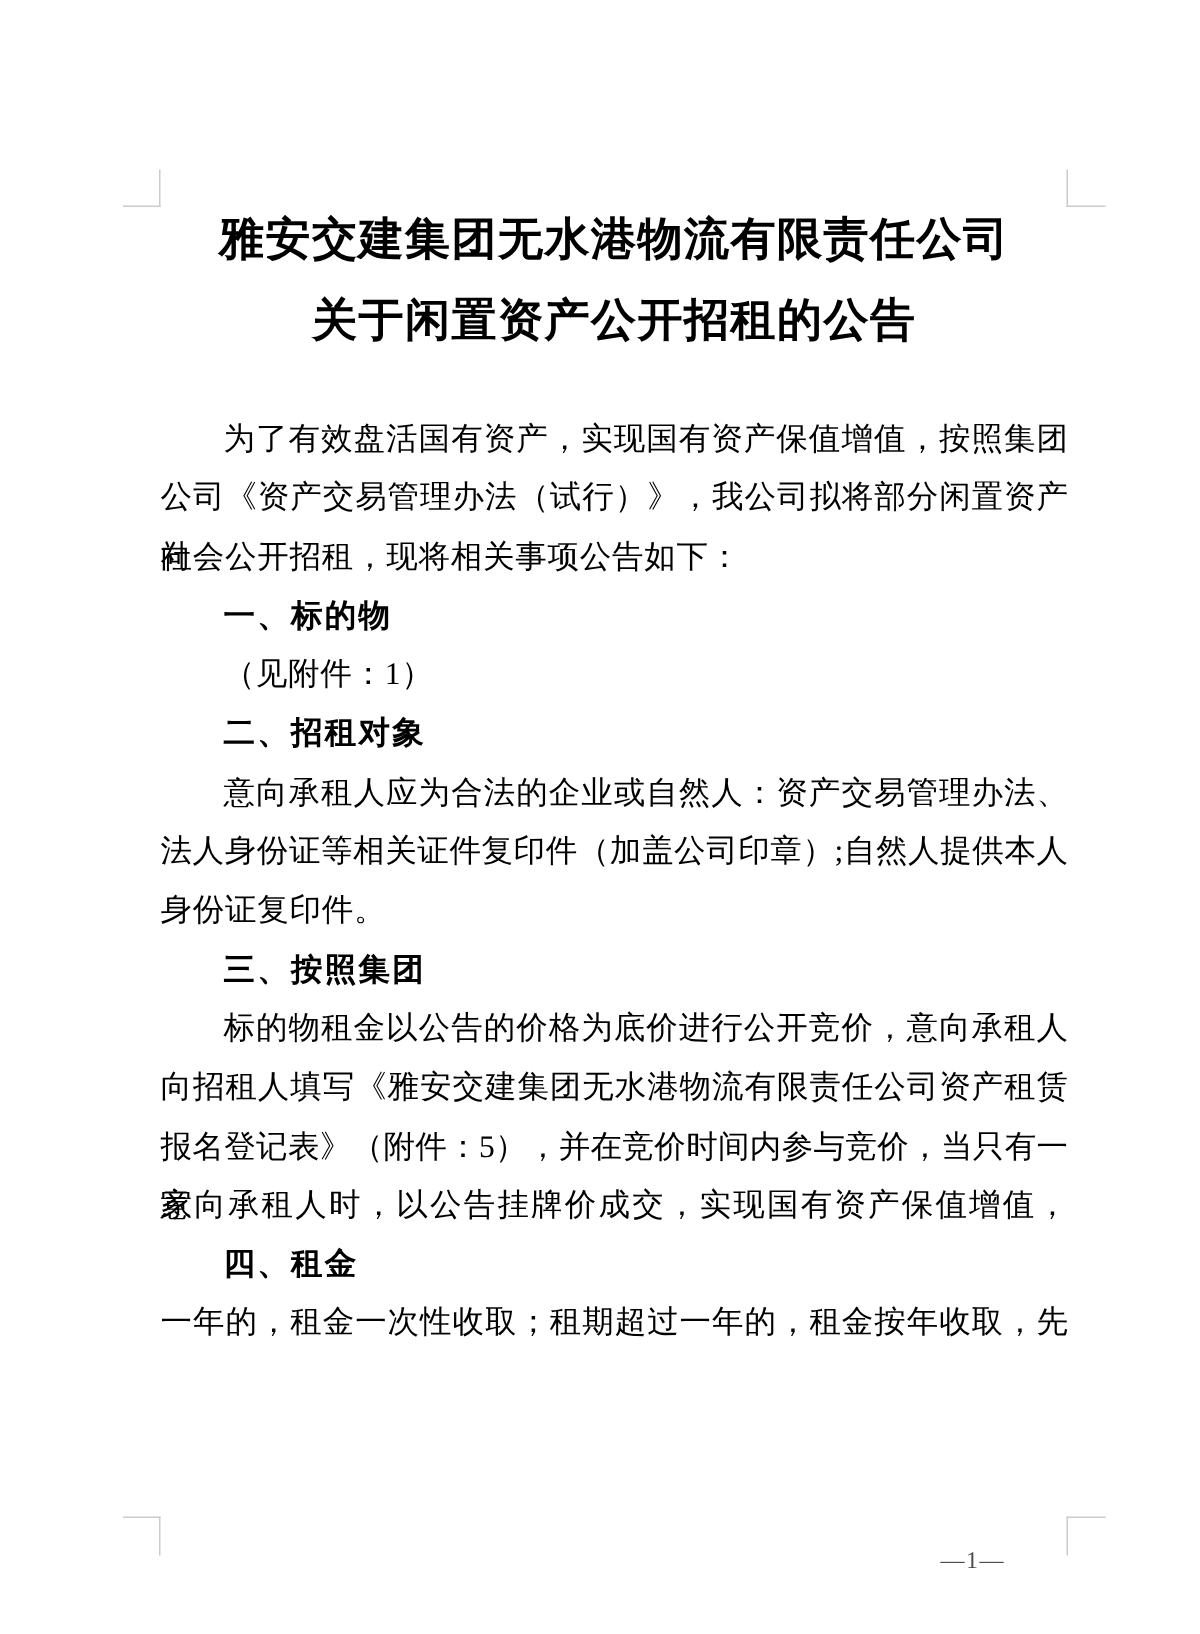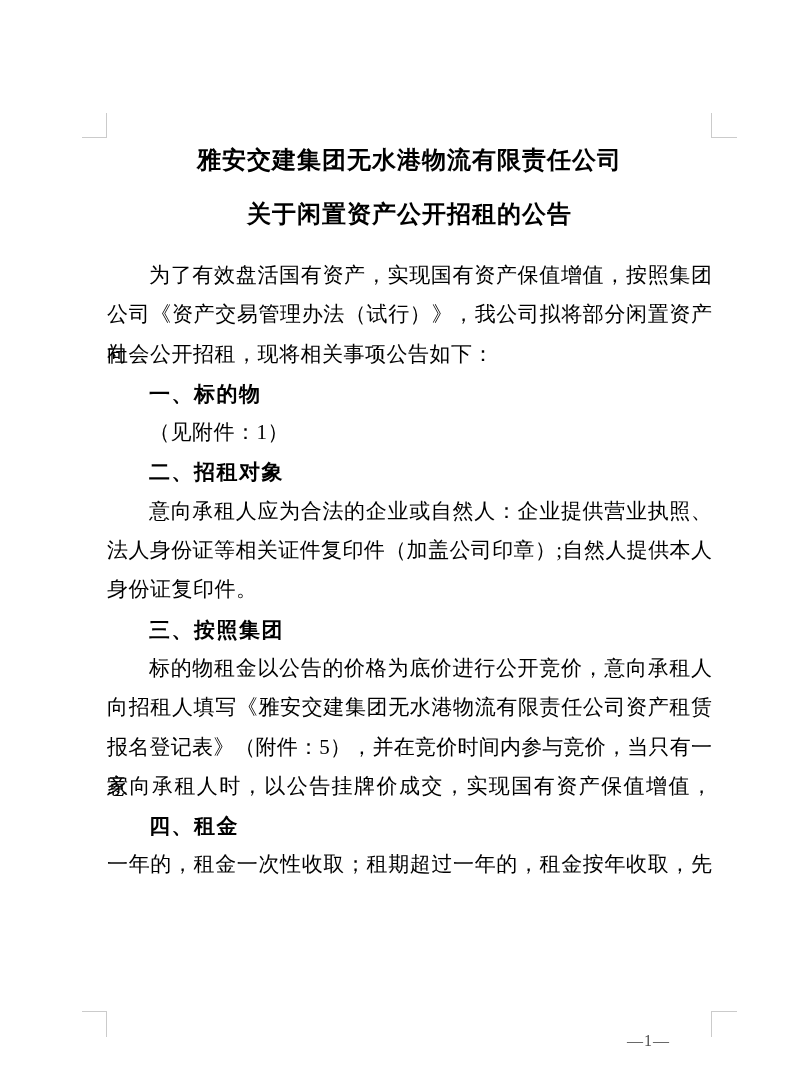--- a/index.html
+++ b/index.html
@@ -21,30 +21,30 @@
   .crop.br { left: 711px; top: 1011px; width: 26px; height: 26px; border-left: 1.5px solid #cbcbcb;  border-top: 1.5px solid #cbcbcb; }
 
   .title-block {
     position: absolute;
     left: 107px; top: 133px; width: 605px;
   }
   .title-line {
     height: 54px;
     line-height: 54px;
     text-align: center;
-    font-size: 24px;
+    font-size: 30px;
     font-weight: bold;
     letter-spacing: 1px;
     font-family: "Liberation Serif", serif;
     white-space: nowrap;
   }
 
   .lines-block {
     position: absolute;
-    left: 107px; top: 256px; width: 605px;
+    left: 107px; top: 273px; width: 605px;
   }
   .line {
     height: 39.3px;
     line-height: 39.3px;
     font-size: 21px;
     letter-spacing: 0.5px;
     white-space: nowrap;
     overflow: visible;
   }
   .line.justify {
@@ -86,21 +86,21 @@
     <div class="title-line">关于闲置资产公开招租的公告</div>
   </div>
 
   <div class="lines-block">
       <div class="line body indent justify">为了有效盘活国有资产，实现国有资产保值增值，按照集团</div>
       <div class="line body justify">公司《资产交易管理办法（试行）》，我公司拟将部分闲置资产向</div>
       <div class="line body">社会公开招租，现将相关事项公告如下：</div>
       <div class="line heading indent">一、标的物</div>
       <div class="line body indent">（见附件：1）</div>
       <div class="line heading indent">二、招租对象</div>
-      <div class="line body indent justify">意向承租人应为合法的企业或自然人：企业提供营业执照、</div>
+      <div class="line body indent justify">意向承租人应为合法的企业或自然人：资产交易管理办法、</div>
       <div class="line body justify">法人身份证等相关证件复印件（加盖公司印章）;自然人提供本人</div>
       <div class="line body">身份证复印件。</div>
       <div class="line heading indent">三、按照集团</div>
       <div class="line body indent justify">标的物租金以公告的价格为底价进行公开竞价，意向承租人</div>
       <div class="line body justify">向招租人填写《雅安交建集团无水港物流有限责任公司资产租赁</div>
       <div class="line body justify">报名登记表》（附件：5），并在竞价时间内参与竞价，当只有一家</div>
       <div class="line body justify">意向承租人时，以公告挂牌价成交，实现国有资产保值增值，</div>
       <div class="line heading indent">四、租金</div>
       <div class="line body justify">一年的，租金一次性收取；租期超过一年的，租金按年收取，先</div>
     </div>

